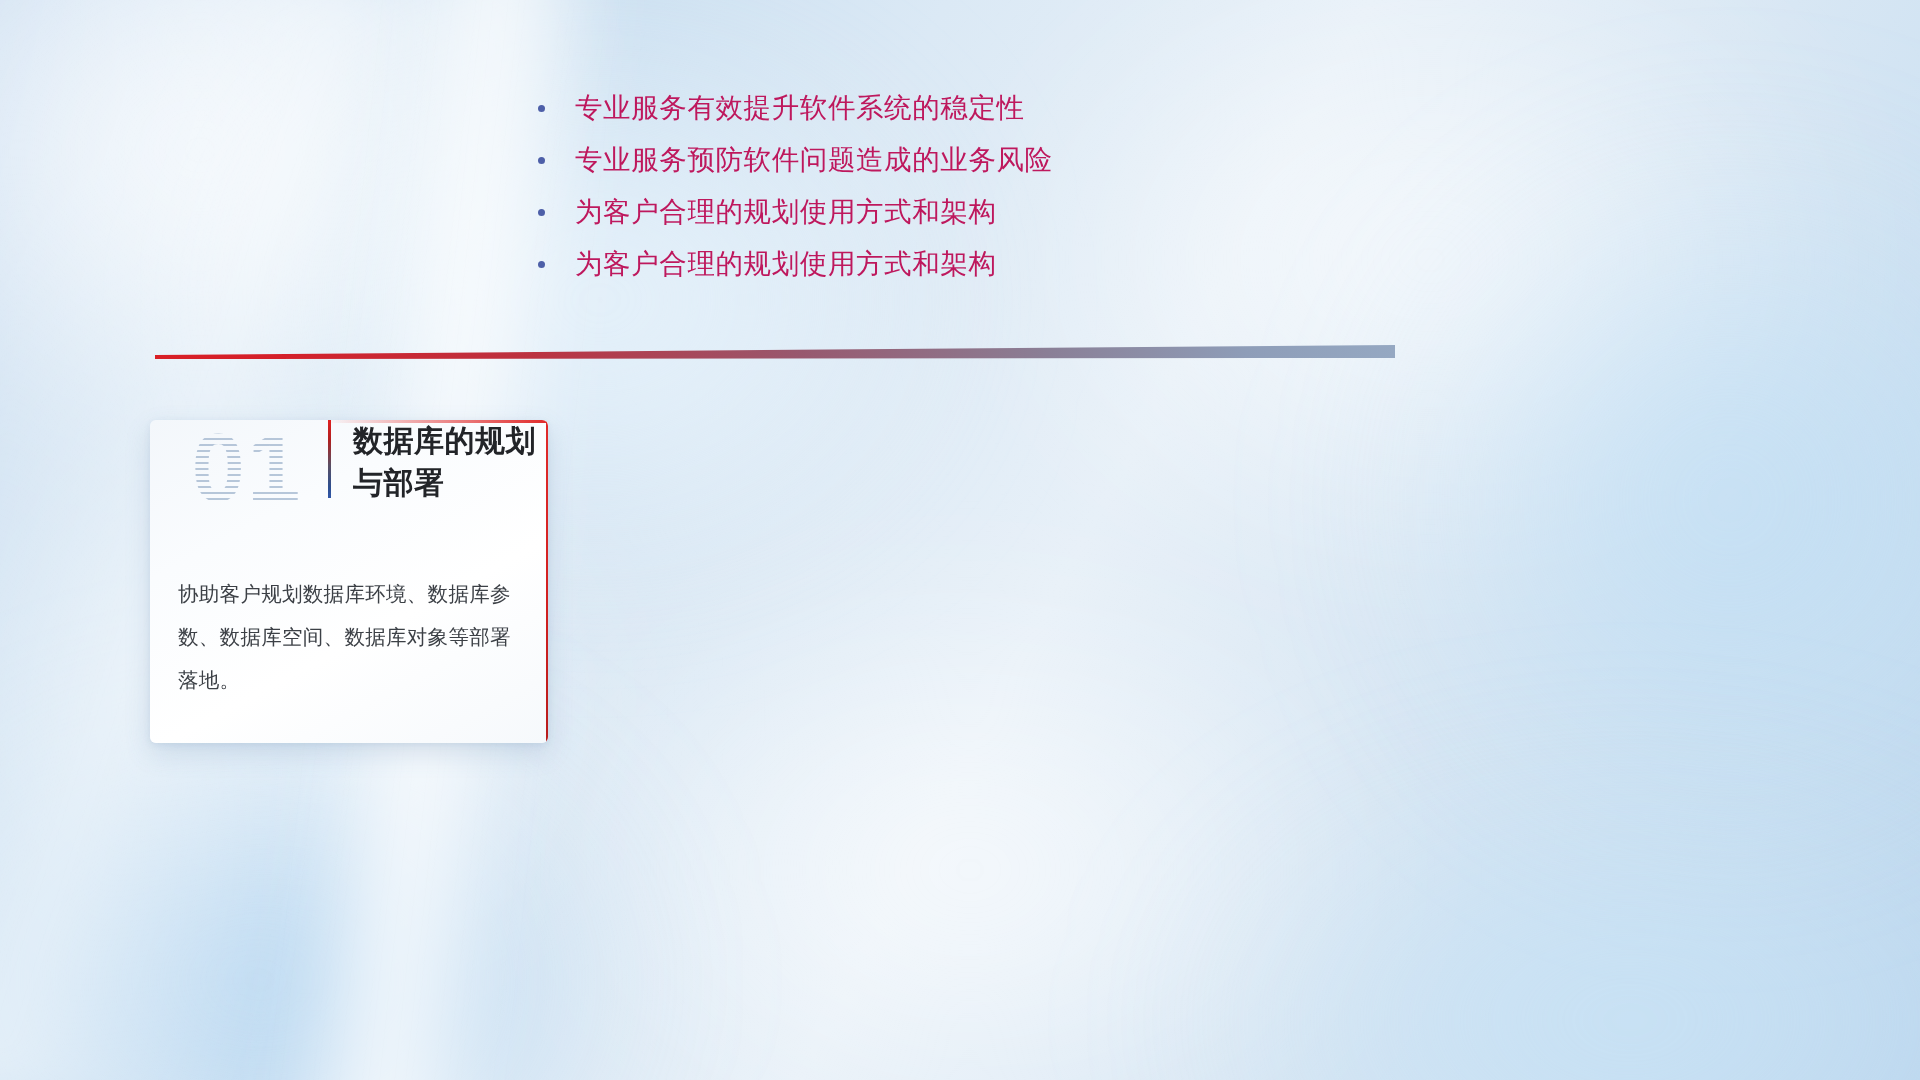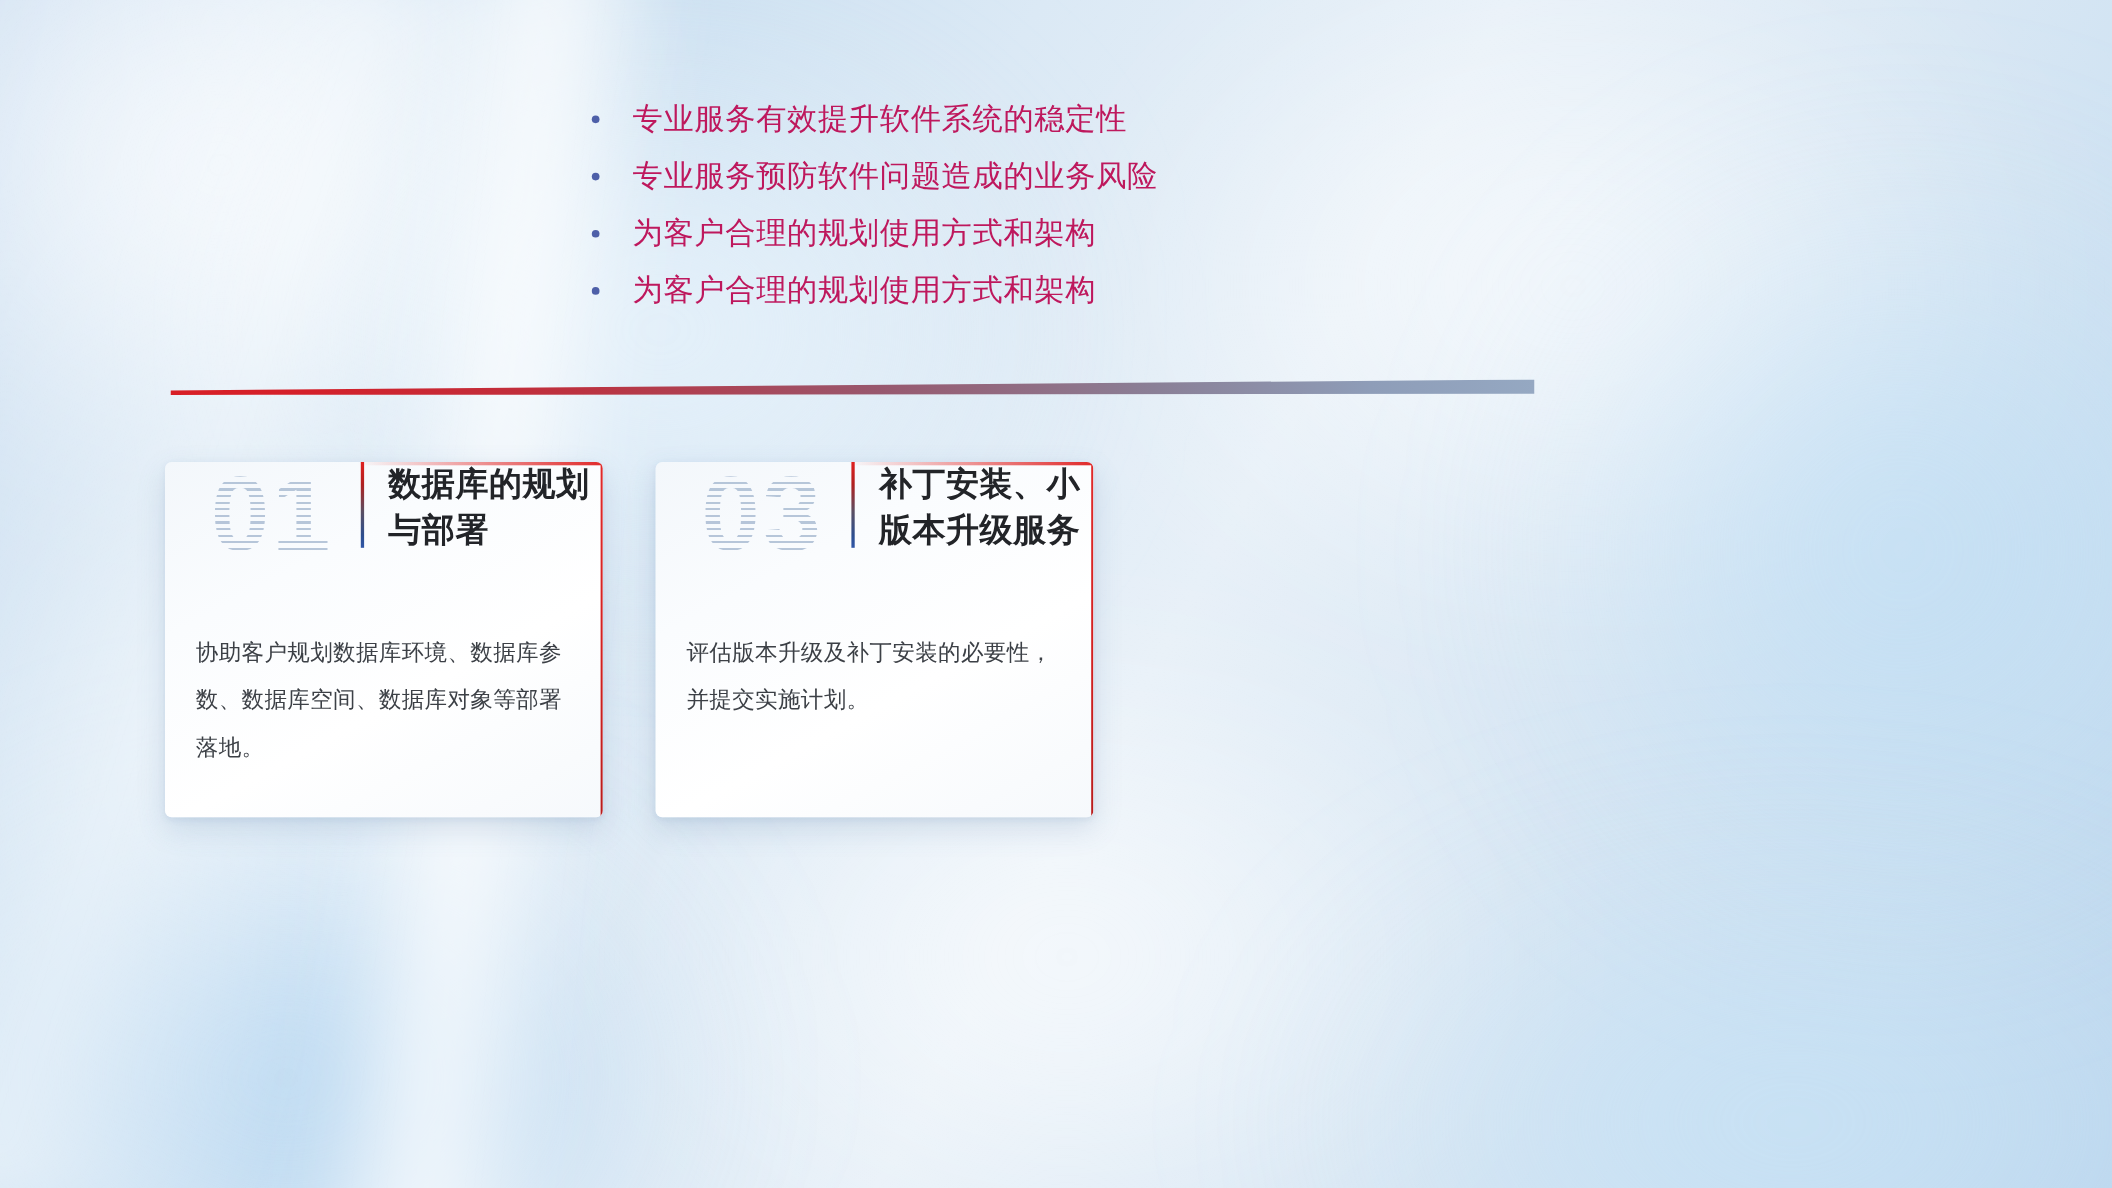--- a/index.html
+++ b/index.html
@@ -183,23 +183,14 @@
     <div class="card-accent-top"></div>
     <div class="card-head">
       <div class="card-num">01</div>
       <div class="card-sep"></div>
       <div class="card-title">数据库的规划与部署</div>
     </div>
     <div class="card-body">协助客户规划数据库环境、数据库参数、数据库空间、数据库对象等部署落地。</div>
   </div>
 
 
-  <div class="card">
-    <div class="card-accent-top"></div>
-    <div class="card-head">
-      <div class="card-num">03</div>
-      <div class="card-sep"></div>
-      <div class="card-title">补丁安装、小版本升级服务</div>
-    </div>
-    <div class="card-body">评估版本升级及补丁安装的必要性，并提交实施计划。</div>
-  </div>
 
 </div>
 
 </body></html>

